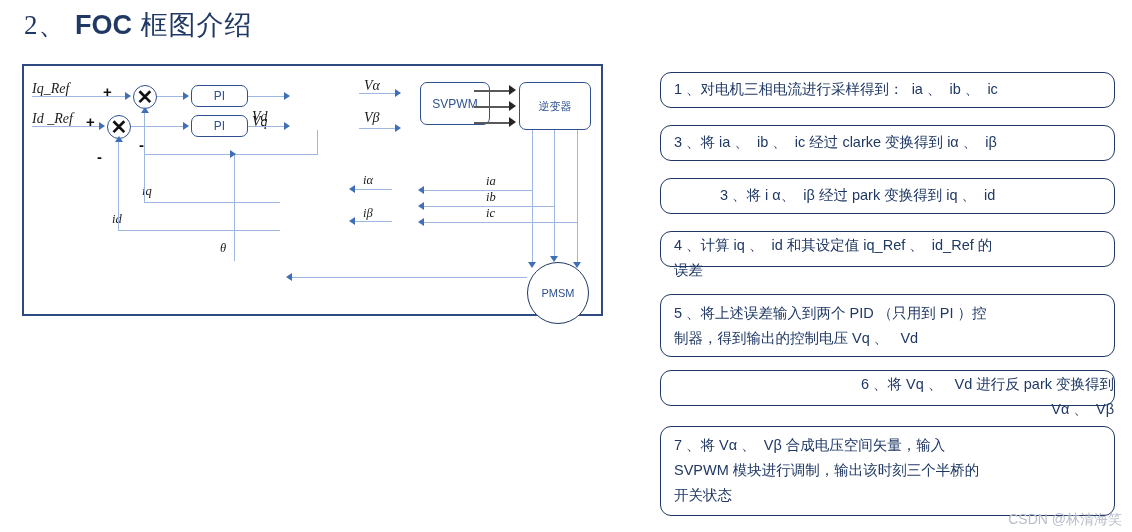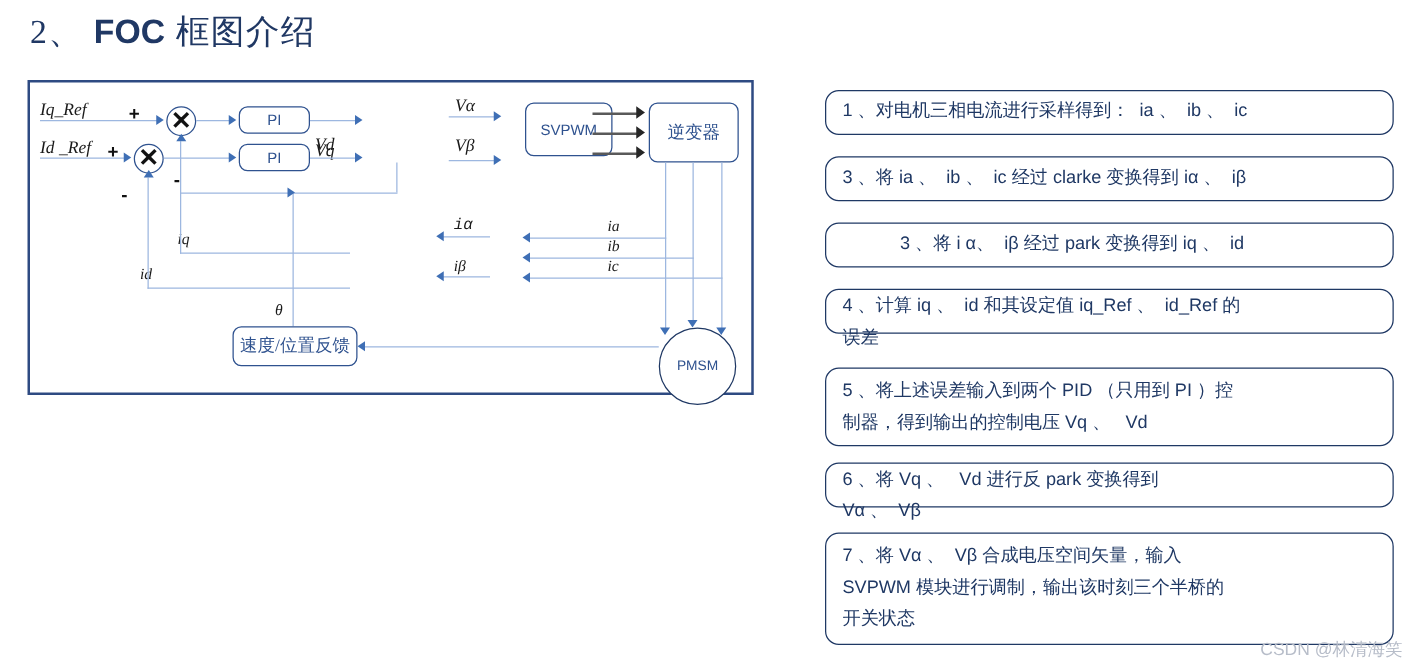--- a/index.html
+++ b/index.html
@@ -35,21 +35,21 @@
     position:absolute;
     border:1.6px solid #2f528f;
     border-radius:7px;
     background:#ffffff;
     color:#2f528f;
     display:flex;align-items:center;justify-content:center;
     font-size:12px;
     box-sizing:border-box;
     white-space:nowrap;
   }
-  .blk.cn{font-size:14px;font-family:Liberation Serif, serif;}
+  .blk.cn{font-size:11px;font-family:Liberation Serif, serif;}
   .circ{
     position:absolute;
     border:1.7px solid #2f528f;
     border-radius:50%;
     background:#fff;
     box-sizing:border-box;
   }
   .circ .x{
     position:absolute;inset:0;
     display:flex;align-items:center;justify-content:center;
@@ -213,21 +213,21 @@
   <div class="lbl" style="left:462px;top:140px;">ic</div>
 
   <div class="ln h" style="left:399px;top:124px;width:110px;"></div>
   <div class="arw l" style="left:394px;top:120px;"></div>
   <div class="ln h" style="left:399px;top:140px;width:132px;"></div>
   <div class="arw l" style="left:394px;top:136px;"></div>
   <div class="ln h" style="left:399px;top:156px;width:155px;"></div>
   <div class="arw l" style="left:394px;top:152px;"></div>
 
 
-  <div class="lbl" style="left:339px;top:107px;font-family:Liberation Mono, monospace;">iα</div>
+  <div class="lbl" style="left:339px;top:107px;">iα</div>
   <div class="lbl" style="left:339px;top:140px;">iβ</div>
   <div class="ln h" style="left:330px;top:123px;width:38px;"></div>
   <div class="arw l" style="left:325px;top:119px;"></div>
   <div class="ln h" style="left:330px;top:155px;width:38px;"></div>
   <div class="arw l" style="left:325px;top:151px;"></div>
 
 
   <div class="lbl" style="left:118px;top:118px;">iq</div>
   <div class="ln h" style="left:120px;top:136px;width:136px;"></div>
   <div class="ln v" style="left:120px;top:47px;height:90px;"></div>
@@ -239,23 +239,20 @@
   <div class="arw u" style="left:91px;top:70px;"></div>
 
   <div class="lbl" style="left:196px;top:175px;">θ</div>
   <div class="ln v" style="left:210px;top:88px;height:107px;"></div>
   <div class="ln h" style="left:210px;top:88px;width:84px;"></div>
   <div class="ln v" style="left:293px;top:64px;height:24px;"></div>
   <div class="ln h" style="left:210px;top:88px;width:0px;"></div>
   <div class="ln h" style="left:120px;top:88px;width:90px;"></div>
   <div class="arw r" style="left:206px;top:84px;"></div>
 
-  <div class="blk cn" style="left:162px;top:195px;width:100px;height:32px;">
-    <span>速度/位置反馈</span>
-  </div>
 
   <div class="ln h" style="left:268px;top:211px;width:235px;"></div>
   <div class="arw l" style="left:262px;top:207px;"></div>
 
 </div>
 
 <div id="steps">
 
   <div class="step" style="top:0px;height:36px;">
     <div class="txt" style="top:4px;">1 、对电机三相电流进行采样得到：  ia 、  ib 、  ic</div>
@@ -272,21 +269,21 @@
   <div class="step" style="top:159px;height:36px;">
     <div class="txt" style="top:1px;">4 、计算 iq 、  id 和其设定值 iq_Ref 、  id_Ref 的
 误差</div>
   </div>
 
   <div class="step" style="top:222px;height:63px;">
     <div class="txt" style="top:6px;">5 、将上述误差输入到两个 PID （只用到 PI ）控
 制器，得到输出的控制电压 Vq 、   Vd</div>
   </div>
 
-  <div class="step" style="top:298px;height:36px;">
+  <div class="step" style="top:298px;height:36px;text-align:right;">
     <div class="txt" style="top:1px;">6 、将 Vq 、   Vd 进行反 park 变换得到
 Vα 、  Vβ</div>
   </div>
 
   <div class="step" style="top:354px;height:90px;">
     <div class="txt" style="top:6px;">7 、将 Vα 、  Vβ 合成电压空间矢量，输入
 SVPWM 模块进行调制，输出该时刻三个半桥的
 开关状态</div>
   </div>
 

